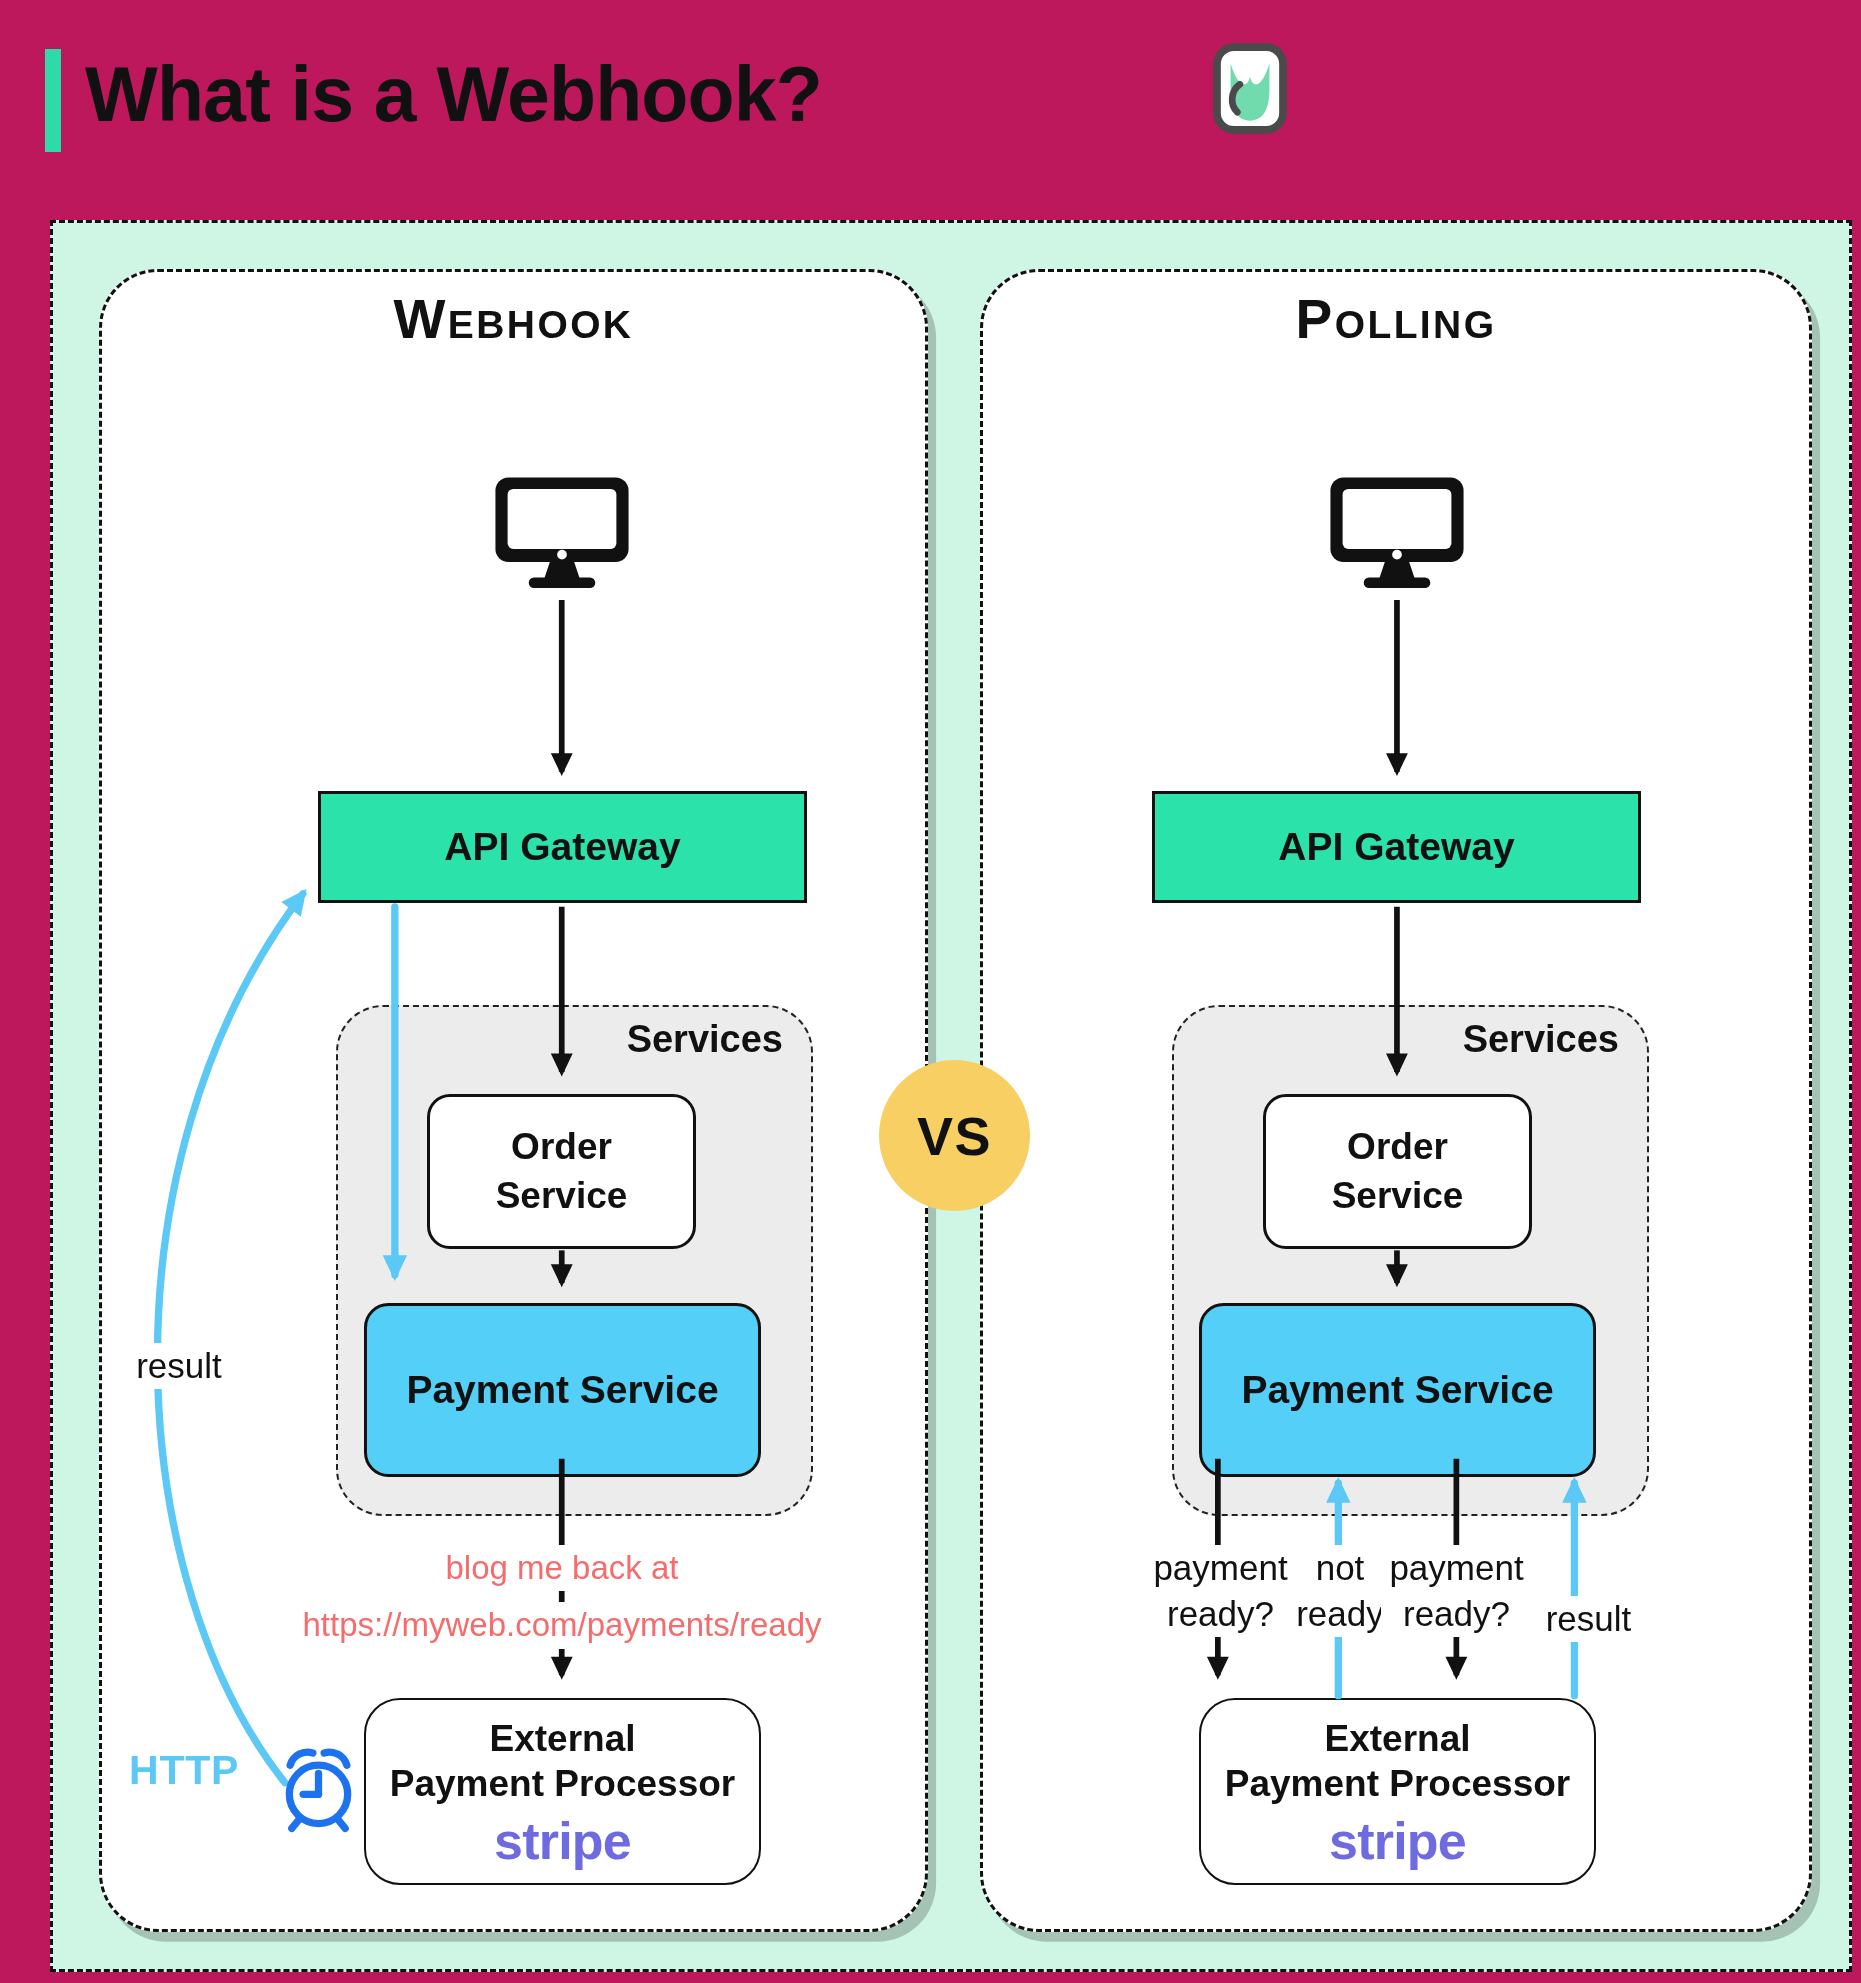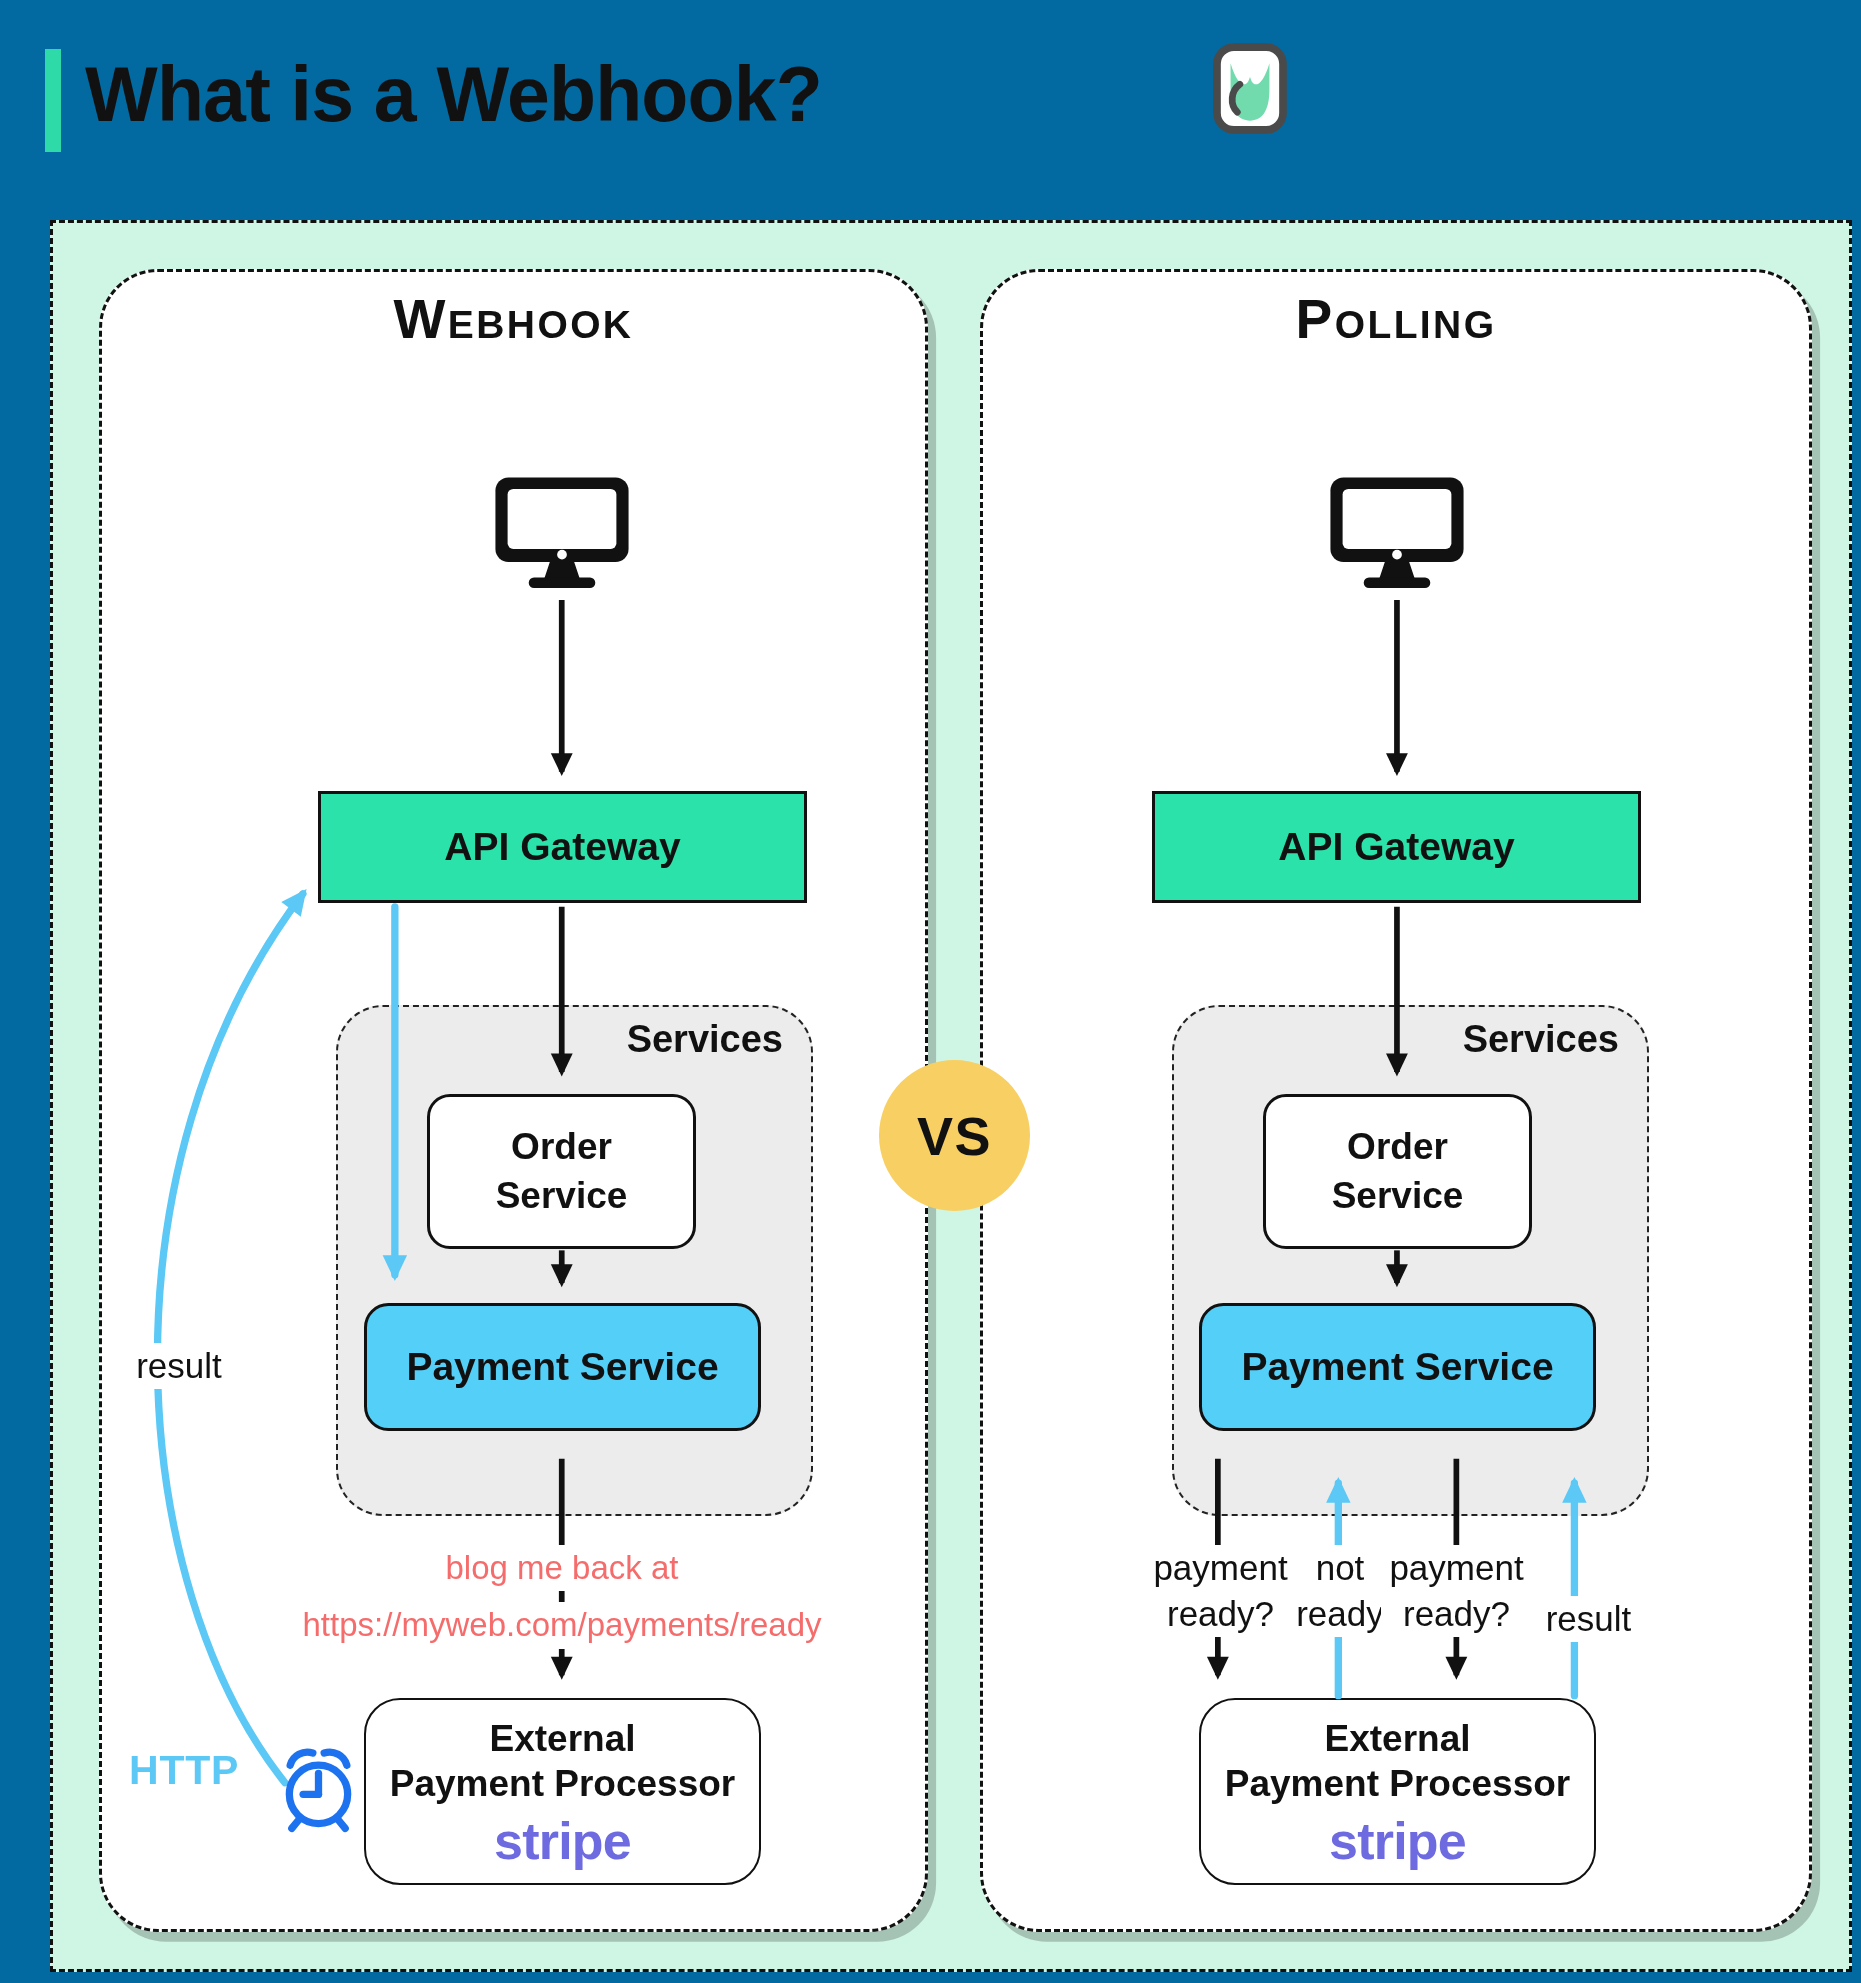--- a/index.html
+++ b/index.html
@@ -1,17 +1,17 @@
 <!DOCTYPE html>
 <html lang="en" style="--accent: #2EDBA8; --mint-bg: #CFF6E4; --ink: #111111; --gateway-green: #2BE2AB; --service-blue: #53CFF8; --services-gray: #ECECEC; --vs-yellow: #F8CF63; --stripe-purple: #6E6BE0; --callback-red: #F56C6C; --arrow-blue: #5BC8F5; --clock-blue: #1D72EF; --panel-shadow: #A5C3B4; --logo-green: #72DBAD;font-size:13px"><head>
 <meta charset="utf-8">
 <style>
   html,body{margin:0;padding:0;background:#fff;}
   .canvas{
-    position:relative; width:1861px; height:1983px; background:#0369a1;
+    position:relative; width:1861px; height:1983px; background:#be185d;
     font-family:"Liberation Sans","DejaVu Sans",sans-serif; color:var(--ink);
     overflow:hidden;
   }
   :root{
     --accent:#2EDBA8; --mint-bg:#CFF6E4; --ink:#111111;
     --gateway-green:#2BE2AB; --service-blue:#53CFF8; --services-gray:#ECECEC;
     --vs-yellow:#F8CF63; --stripe-purple:#6E6BE0; --callback-red:#F56C6C;
     --arrow-blue:#5BC8F5; --clock-blue:#1D72EF; --panel-shadow:#A5C3B4;
     --logo-green:#72DBAD;
   }
@@ -35,21 +35,21 @@
   
   .gateway{width:489px;height:112px;background:var(--gateway-green);border:3.3px solid var(--ink);
     box-sizing:border-box;display:flex;align-items:center;justify-content:center;
     font-size:39px;font-weight:bold;}
   .services{width:477px;height:511px;background:var(--services-gray);
     border:2.4px dashed #222;border-radius:47px;box-sizing:border-box;}
   .services-label{position:absolute;top:11.4px;right:28px;font-size:38px;font-weight:bold;}
   .order{width:269px;height:155px;background:#fff;border:3.3px solid var(--ink);border-radius:23px;
     box-sizing:border-box;display:flex;align-items:center;justify-content:center;text-align:center;
     font-size:37px;font-weight:bold;line-height:1.3;padding:0 34px;}
-  .payment{width:397px;height:128px;background:var(--service-blue);border:3.3px solid var(--ink);
+  .payment{width:397px;height:174px;background:var(--service-blue);border:3.3px solid var(--ink);
     border-radius:24.4px;box-sizing:border-box;display:flex;align-items:center;justify-content:center;
     font-size:39px;font-weight:bold;}
   .external{width:397px;height:187px;background:#fff;border:2.4px solid var(--ink);border-radius:36px;
     box-sizing:border-box;text-align:center;padding-top:16.3px;}
   .external .line{font-size:37px;font-weight:bold;line-height:1.22;}
   .stripe{font-size:52px;font-weight:800;color:var(--stripe-purple);letter-spacing:-0.8px;margin-top:4.9px;}
   
   .callback{left:277px;top:1545px;width:570px;text-align:center;color:var(--callback-red);
     font-size:33px;line-height:1.3;}
   .callback span{background:#fff;display:inline-block;padding:1.6px 8.1px;}

